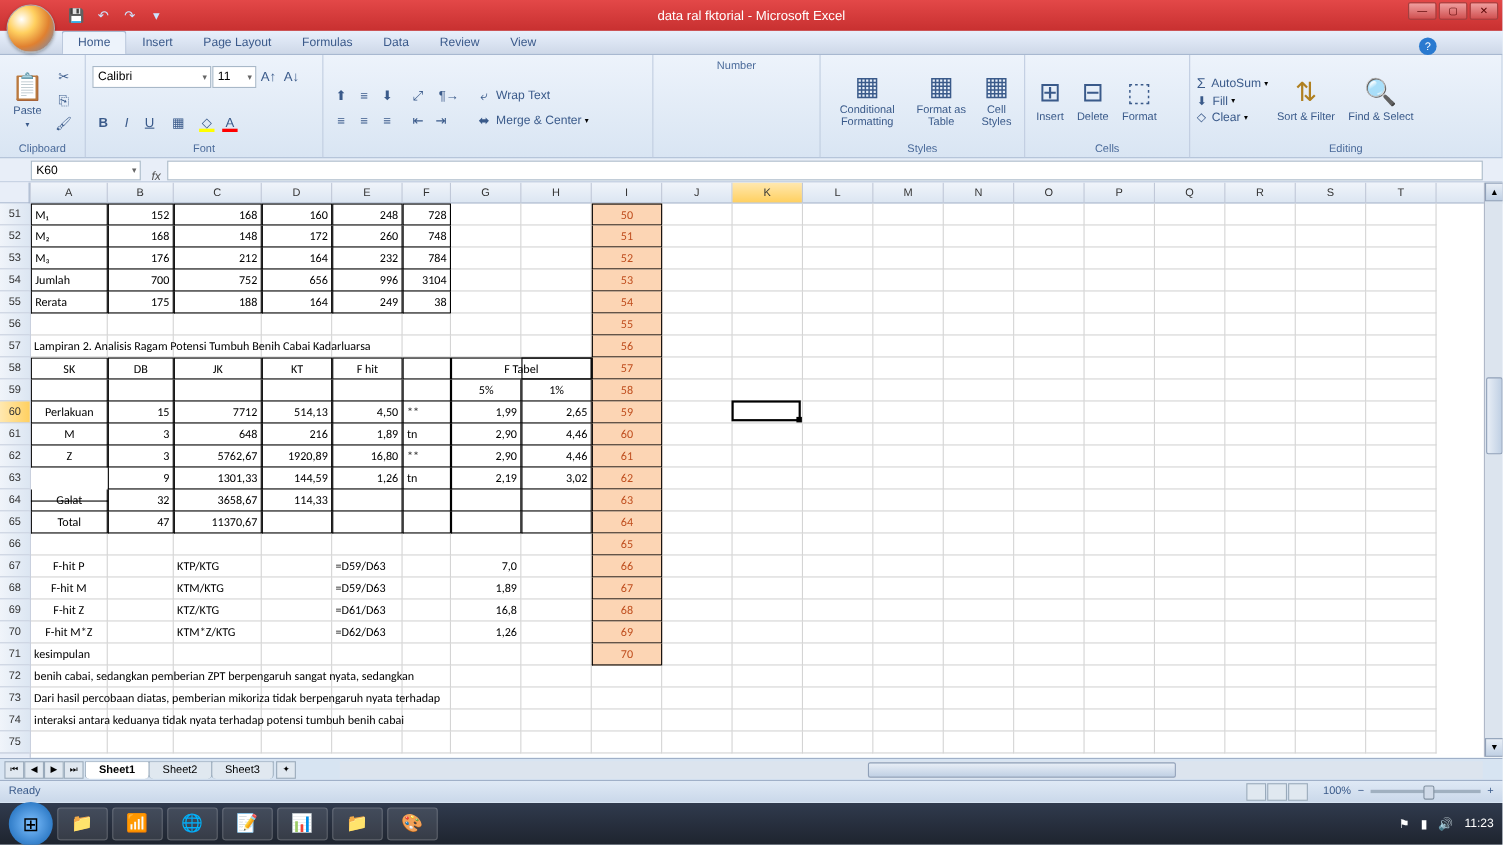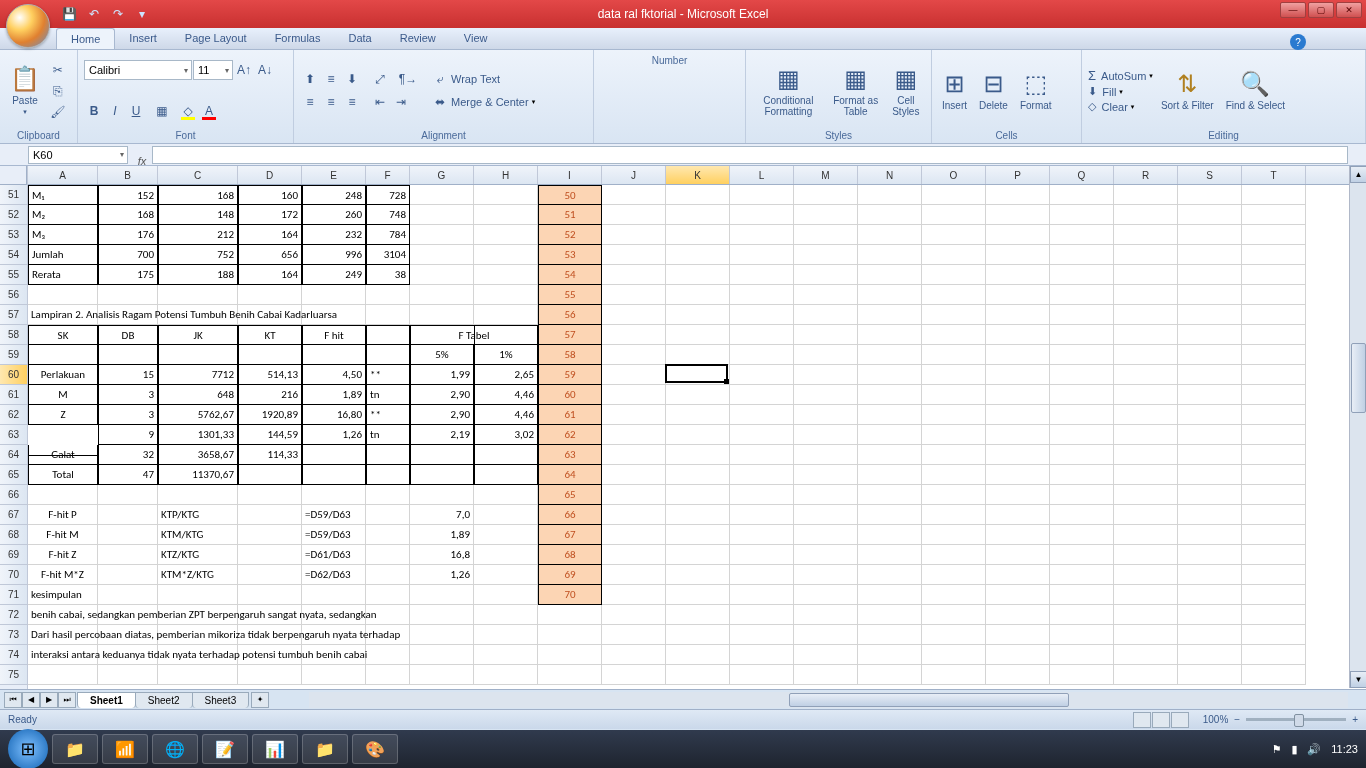--- a/index.html
+++ b/index.html
@@ -8,21 +8,21 @@
 
 .titlebar { height:28px; background:linear-gradient(#e34848,#c83030); display:flex; align-items:center; color:#fff; position:relative; }
 .office-btn { width:44px; height:44px; border-radius:50%; background:radial-gradient(circle at 30% 30%,#fff,#ffd060 30%,#e08030 60%,#6090d0); position:absolute; left:6px; top:4px; z-index:100; border:1px solid #b0b0b0; box-shadow:0 1px 3px rgba(0,0,0,0.3); }
 .qat { margin-left:60px; display:flex; align-items:center; gap:4px; }
 .qat-btn { width:20px; height:20px; display:flex; align-items:center; justify-content:center; color:#cde4ff; font-size:12px; }
 .title-text { position:absolute; left:50%; transform:translateX(-50%); font-size:12px; }
 .win-btns { position:absolute; right:4px; top:2px; display:flex; gap:2px; }
 .win-btn { width:26px; height:16px; background:linear-gradient(#f0a0a0,#d05050); border:1px solid #a04040; border-radius:2px; display:flex; align-items:center; justify-content:center; font-size:9px; color:#500; }
 
 
-.tabrow { height:22px; background:linear-gradient(#e8f0fc,#ced8e8); display:flex; align-items:flex-start; padding-left:56px; border-bottom:1px solid #a8b8d0; }
+.tabrow { height:22px; background:linear-gradient(#e8f0fc,#ced8e8); display:flex; align-items:center; padding-left:56px; border-bottom:1px solid #a8b8d0; }
 .tab { padding:4px 14px; font-size:11px; color:#3b5a8b; cursor:pointer; }
 .tab.active { background:#edf3fb; border:1px solid #a8b8d0; border-bottom:none; border-radius:3px 3px 0 0; color:#3b5a8b; }
 .help-icn { position:absolute; right:60px; top:34px; width:16px; height:16px; border-radius:50%; background:#2a7ad0; color:#fff; font-size:10px; display:flex; align-items:center; justify-content:center; }
 
 
 .ribbon { height:94px; background:linear-gradient(#edf3fb,#d9e5f3); display:flex; border-bottom:1px solid #a8b8d0; }
 .grp { border-right:1px solid #c0cde0; display:flex; flex-direction:column; justify-content:space-between; padding:3px 6px 0; }
 .grp-body { flex:1; display:flex; align-items:center; gap:4px; }
 .grp-label { text-align:center; font-size:10px; color:#4a6a9a; padding:2px 0; position:relative; }
 .lg-btn { display:flex; flex-direction:column; align-items:center; gap:2px; padding:2px 4px; font-size:10px; color:#3a5a8a; }
@@ -192,21 +192,20 @@
             <div class="sm-btn">⤶</div>
             <span style="font-size:11px;color:#3a5a8a">Wrap Text</span>
           </div>
         <div class="row">
             <div class="sm-btn">⬌</div>
             <span style="font-size:11px;color:#3a5a8a">Merge &amp; Center</span>
             <span style="font-size:7px;margin-left:2px">▾</span>
           </div>
       </div>
     </div>
-    <div class="grp-label">Alignment</div>
   </div>
   <div class="grp" style="width:152px">
     <div class="grp-label">Number</div>
   </div>
   <div class="grp" style="width:186px">
     <div class="grp-body">
       <div class="lg-btn">
           <span class="ic">▦</span>
           <span style="text-align:center">Conditional Formatting</span>
         </div>

